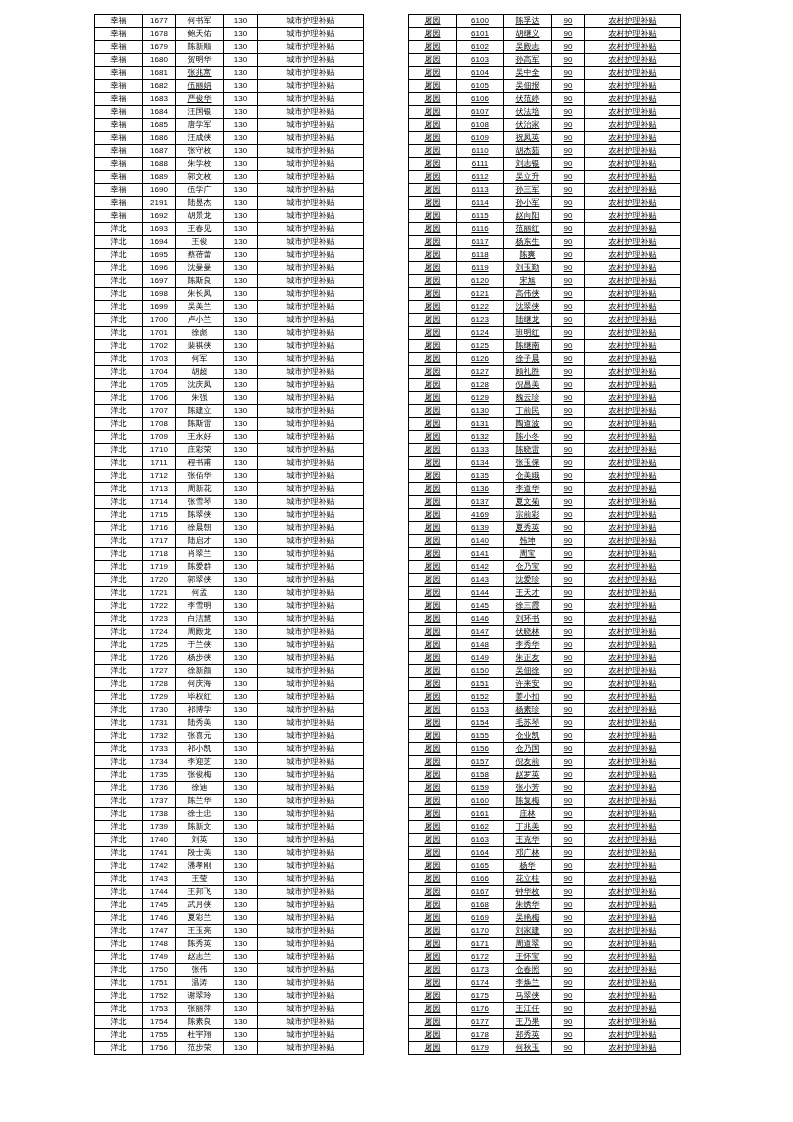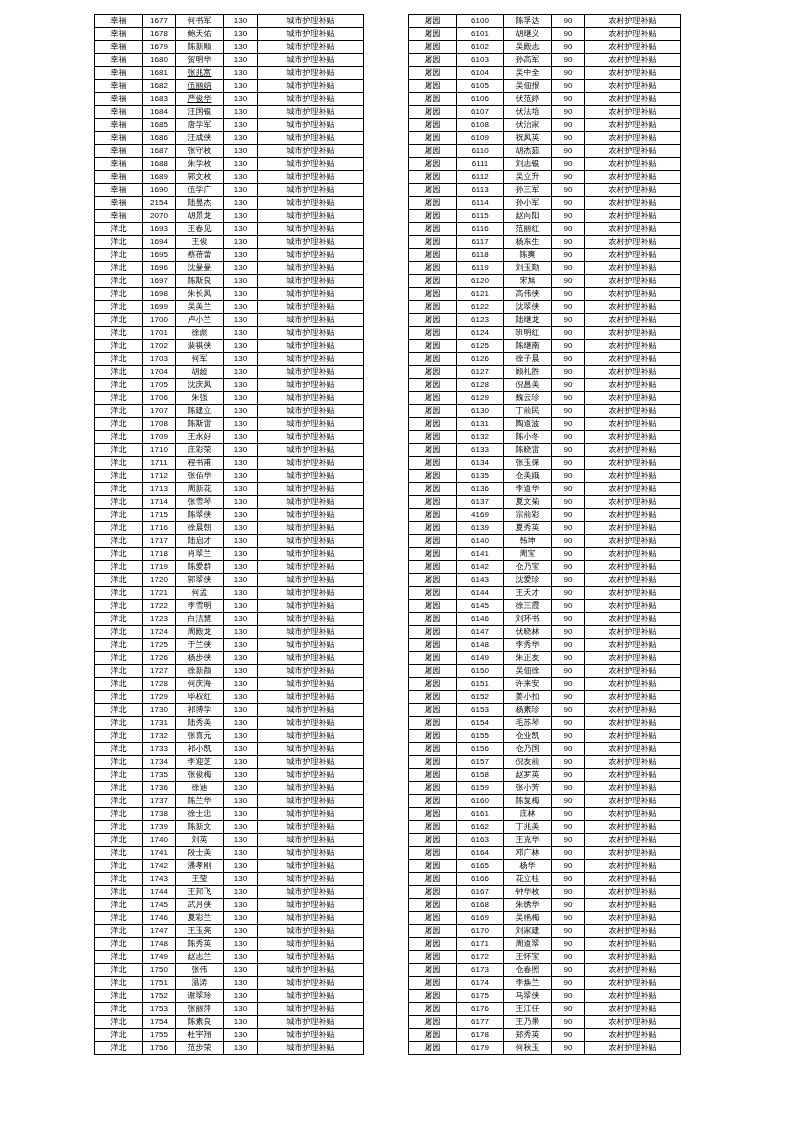--- a/index.html
+++ b/index.html
@@ -13,21 +13,21 @@
   .page { position: absolute; left: 0; top: 0; width: 793px; height: 1122px; background: #ffffff; }
   table.roster {
     position: absolute;
     top: 14px;
     border-collapse: collapse;
     table-layout: fixed;
     font-size: 8px;
     line-height: 1;
   }
   table.roster.left  { left: 94px;  width: 269px; }
-  table.roster.right { left: 408px; width: 272px; }
+  table.roster.right { left: 408px; width: 272px; text-decoration: underline; }
   table.roster td {
     border-left: 1px solid #000;
     border-right: 1px solid #000;
     border-top: 1.6px solid #000;
     border-bottom: 1.6px solid #000;
     height: 12px;
     padding: 0 1px;
     text-align: center;
     vertical-align: middle;
     white-space: nowrap;
@@ -155,28 +155,28 @@
         </tr>
         <tr>
           <td>幸福</td>
           <td>1690</td>
           <td>伍学广</td>
           <td>130</td>
           <td>城市护理补贴</td>
         </tr>
         <tr>
           <td>幸福</td>
-          <td>2154</td>
+          <td>2191</td>
           <td>陆昱杰</td>
           <td>130</td>
           <td>城市护理补贴</td>
         </tr>
         <tr>
           <td>幸福</td>
-          <td>2070</td>
+          <td>1692</td>
           <td>胡景龙</td>
           <td>130</td>
           <td>城市护理补贴</td>
         </tr>
         <tr>
           <td>洋北</td>
           <td>1693</td>
           <td>王春见</td>
           <td>130</td>
           <td>城市护理补贴</td>

